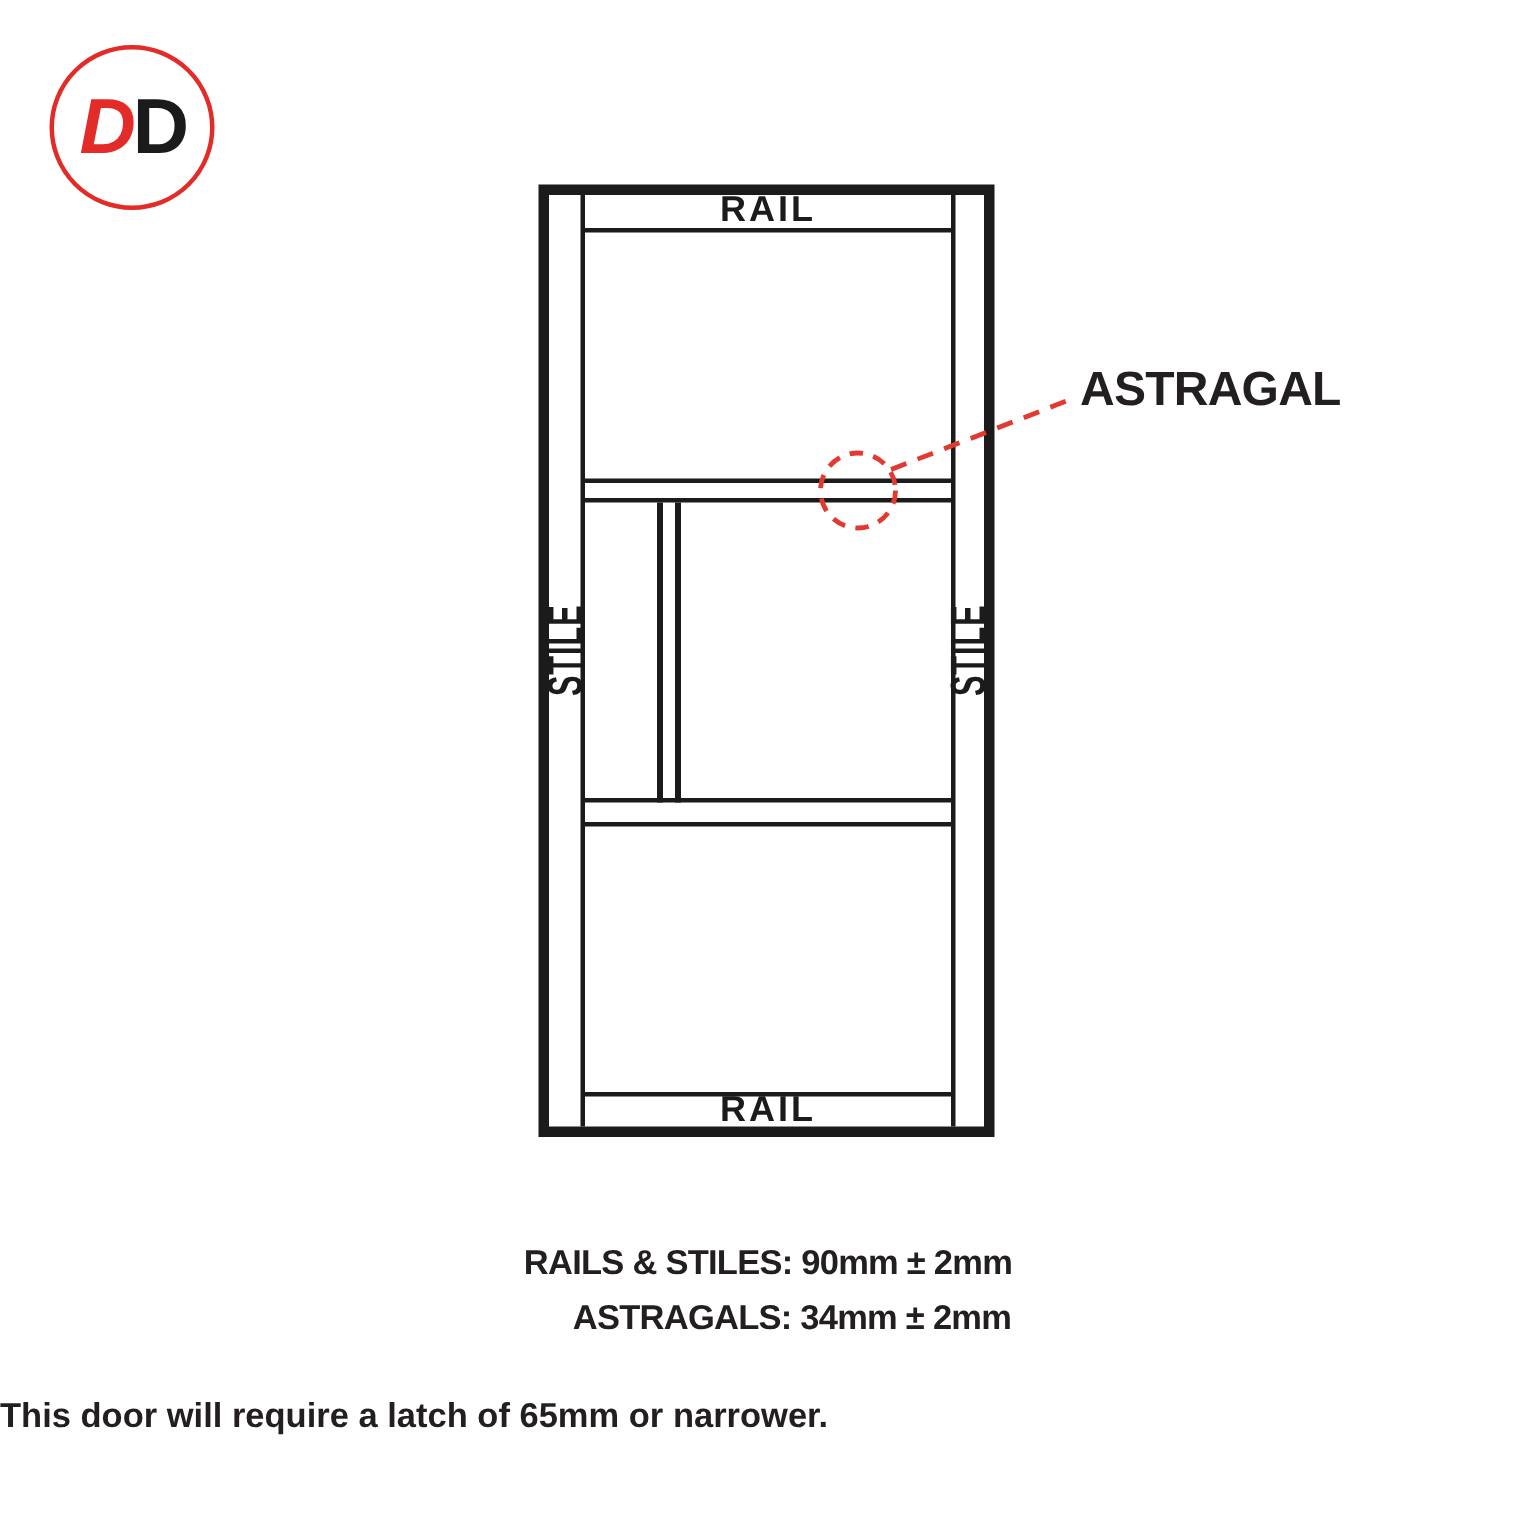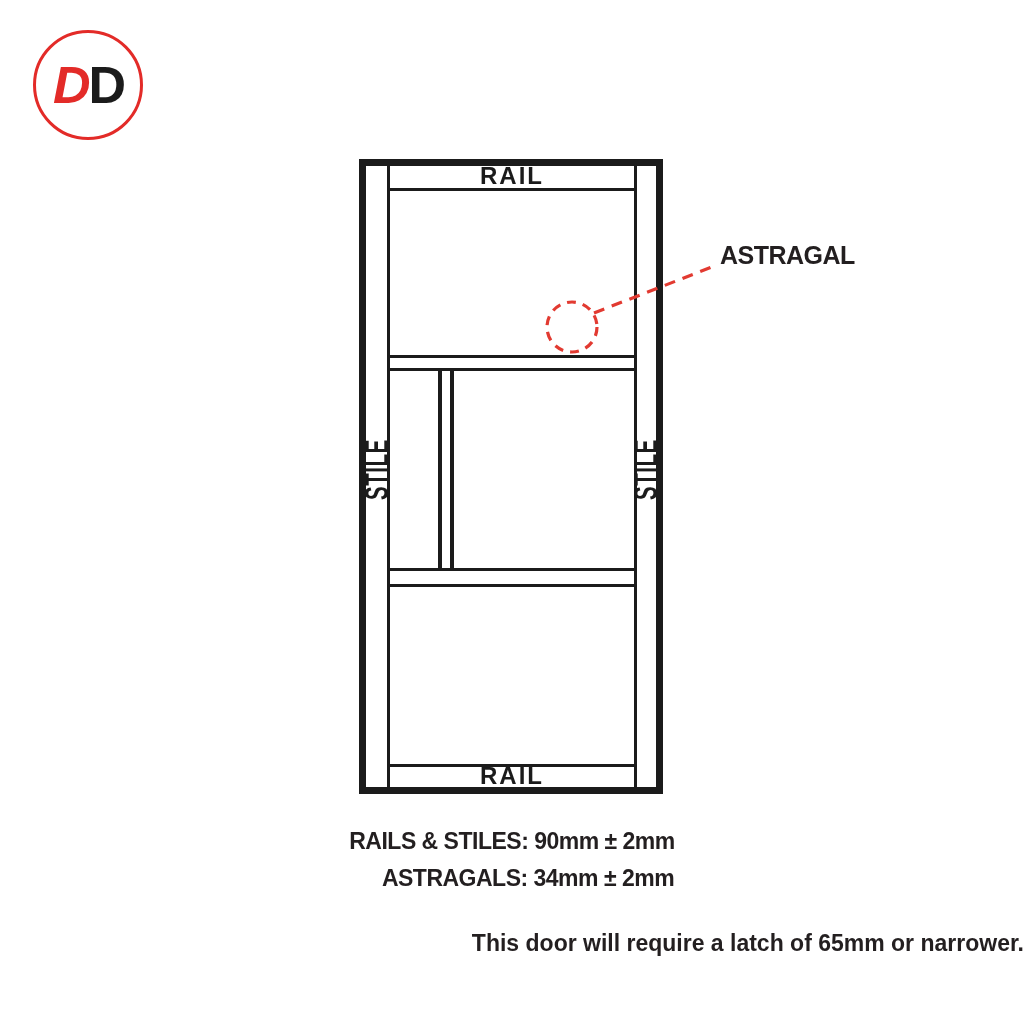--- a/index.html
+++ b/index.html
@@ -23,21 +23,20 @@
   }
   .logo .d1 { color: #e32b28; font-style: italic; margin-right: 1px; }
   .logo .d2 { color: #1b1b1b; }
 
   
   .door {
     position: absolute; left: 359px; top: 123px;
     width: 304px; height: 635px;
     border: 7px solid #1b1b1b;
     background: #ffffff;
-    margin-top: 36px;
   }
   .line { position: absolute; background: #1b1b1b; }
 
   .stile-line-left  { left: 21px;  top: 0; width: 3px; height: 621px; }
   .stile-line-right { left: 268px; top: 0; width: 3px; height: 621px; }
 
   .h-line { left: 24px; width: 244px; height: 3px; }
   .top-rail-line        { top: 22px; }
   .upper-astragal-top   { top: 189px; }
   .upper-astragal-bot   { top: 202px; }
@@ -68,34 +67,34 @@
     display: block; white-space: nowrap;
     transform: rotate(-90deg) scale(0.62, 1);
     font-weight: 700; font-size: 33px; letter-spacing: 1px;
     color: #1b1b1b; line-height: 1;
   }
 
   
   .callout-svg { position: absolute; left: 0; top: 0; width: 1024px; height: 1024px; pointer-events: none; }
   .astragal-label {
     position: absolute; left: 720px; top: 243px;
-    font-weight: 700; font-size: 25px; letter-spacing: -0.5px;
+    font-weight: 700; font-size: 32px; letter-spacing: -0.5px;
     color: #231f20; line-height: 1;
   }
 
   
   .spec-line {
     position: absolute; left: 0; right: 0; text-align: center;
     font-weight: 700; font-size: 23px; letter-spacing: -0.5px;
     color: #231f20; line-height: 1;
   }
   .spec-rails    { top: 830px; }
   .spec-astragal { top: 867px; margin-left: 32px; }
   .latch-note {
-    position: absolute; left: 0; right: 0; top: 932px; text-align: right;
+    position: absolute; left: 0; right: 0; top: 932px; text-align: left;
     font-weight: 700; font-size: 23px; color: #231f20; line-height: 1;
   }
 </style>
 </head>
 <body>
 
 <div class="logo">
   <span class="d1">D</span>
   <span class="d2">D</span>
 </div>

